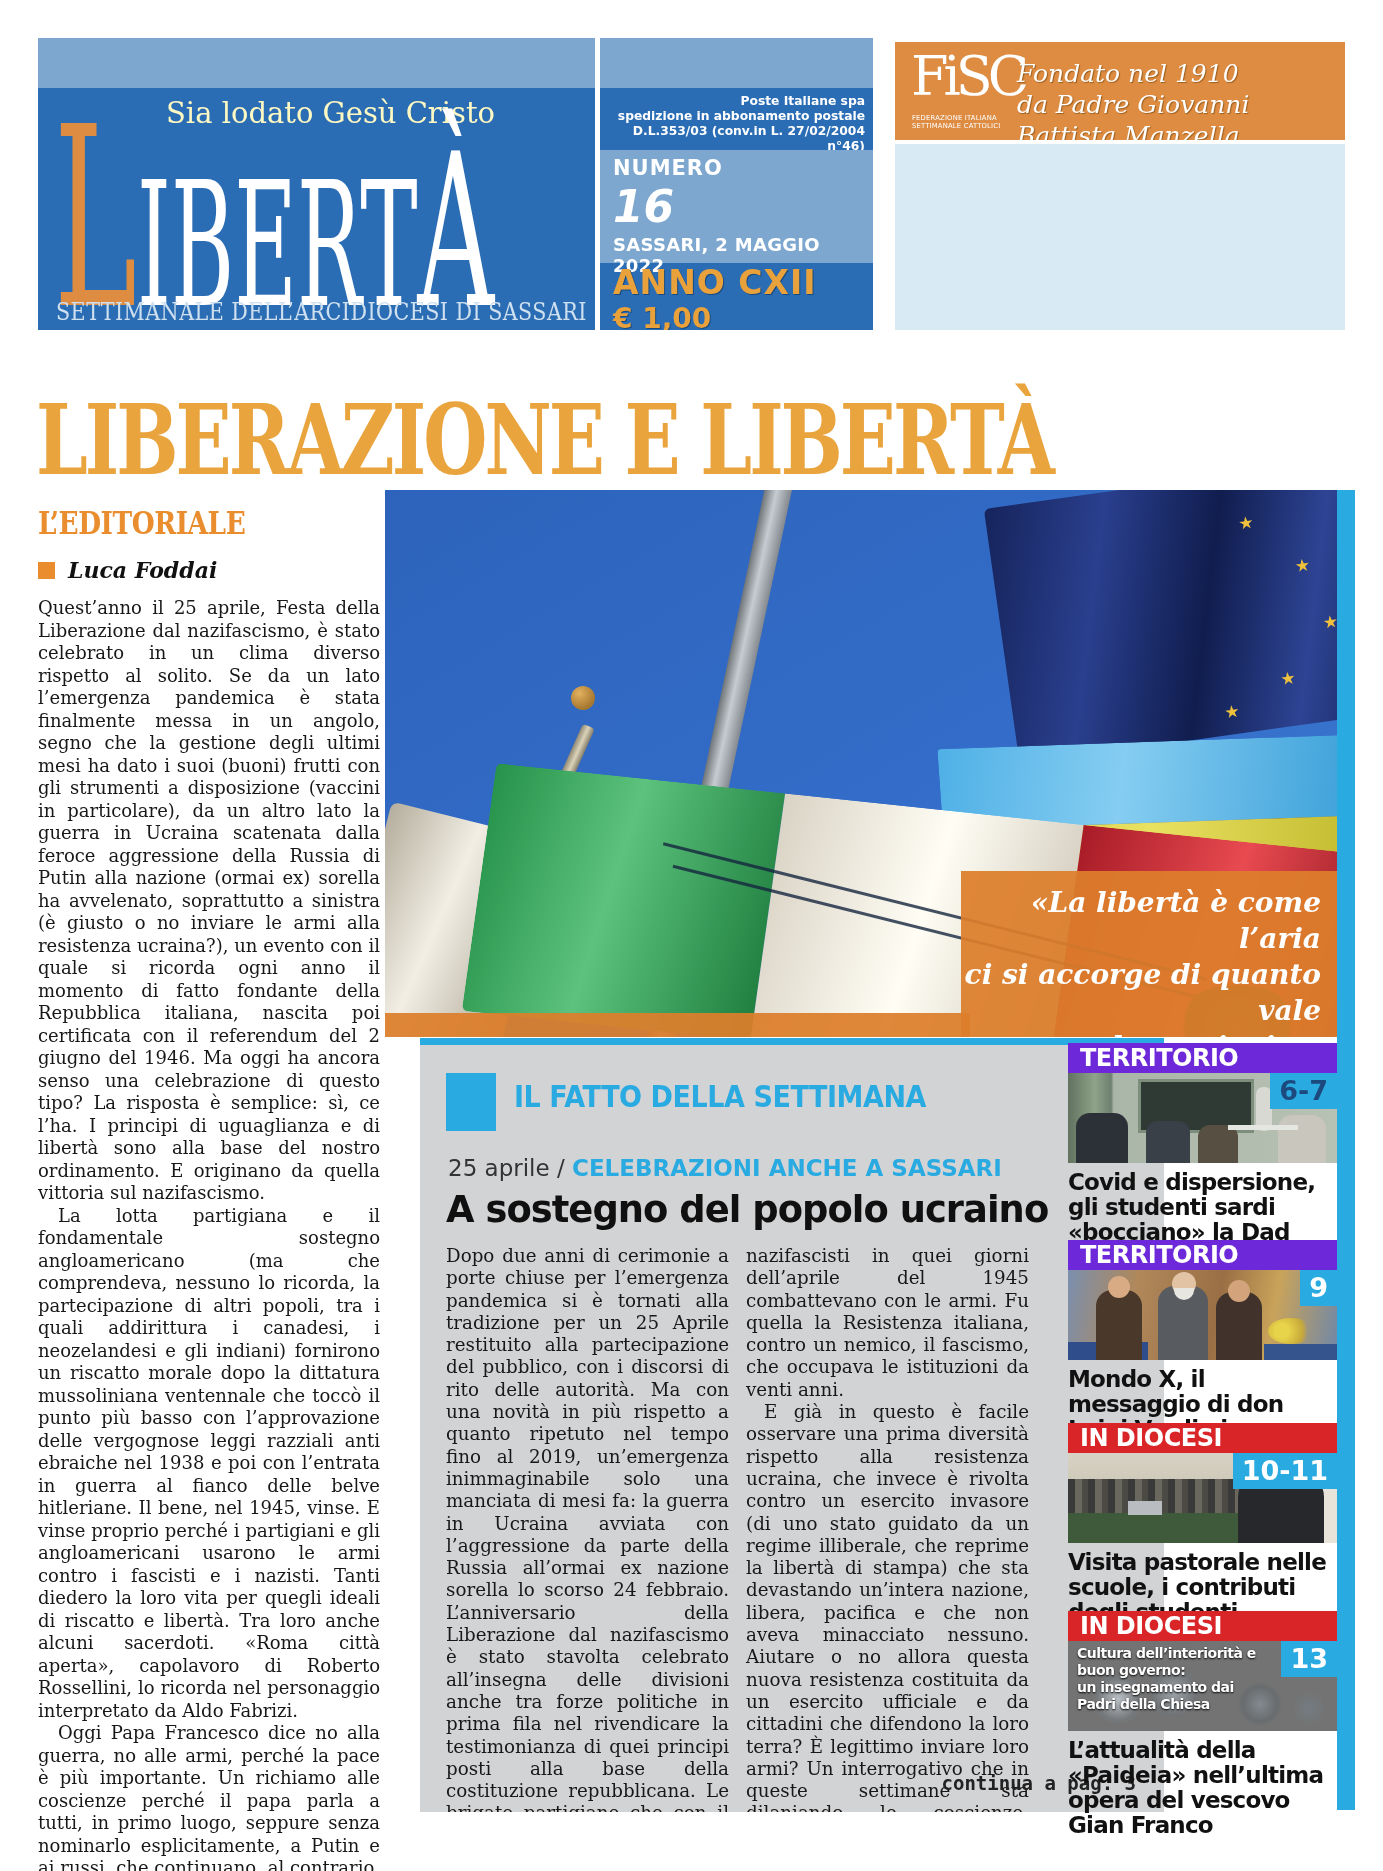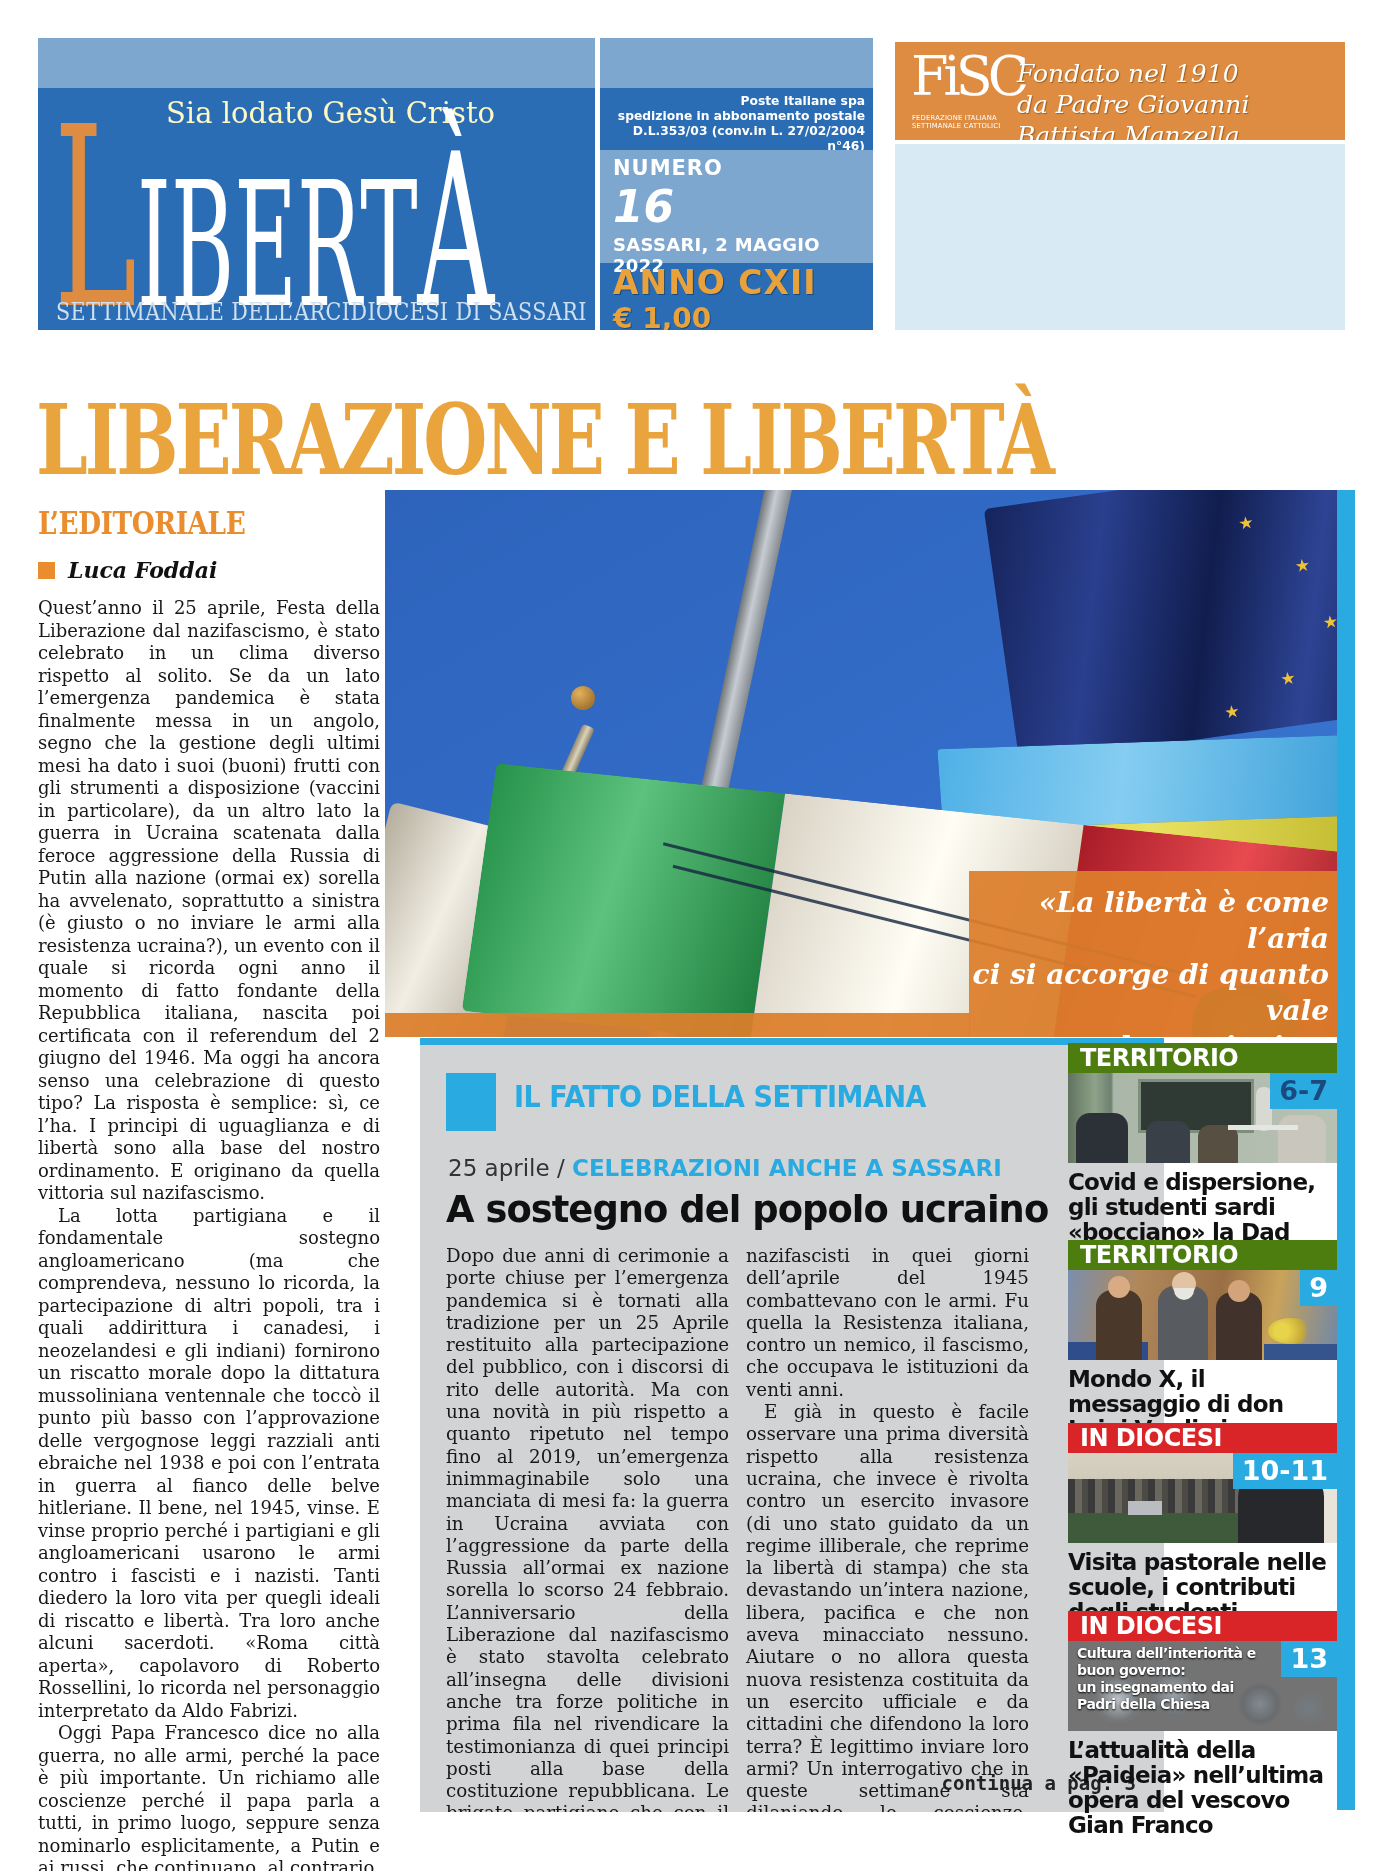--- a/index.html
+++ b/index.html
@@ -113,21 +113,21 @@
   .f-col p{font-size:18.3px;line-height:22.3px;text-align:justify;margin:0;color:#181818;}
   .f-col p + p{text-indent:18px;}
   .continua{position:absolute;right:28px;bottom:18px;font-family:"DejaVu Sans Mono",monospace;
             font-weight:bold;font-size:19px;color:#222;}
 
   
   .sidebar{left:1068px;top:1043px;width:269px;height:762px;}
   .sb-item{position:absolute;left:0;width:269px;}
   .sb-head{height:30px;line-height:30px;color:#fff;font-family:"DejaVu Sans",sans-serif;
            font-weight:800;font-size:24px;padding-left:12px;letter-spacing:-.5px;box-sizing:border-box;}
-  .green{background:#4d7c0f;} .red{background:#d92528;}
+  .green{background:#6d28d9;} .red{background:#d92528;}
   .sb-img{position:relative;height:90px;overflow:hidden;background:#888;}
   .sb-badge{position:absolute;right:0;top:0;background:#29abe2;color:#fff;
             font-family:"DejaVu Sans",sans-serif;font-weight:800;font-size:27px;line-height:36px;
             padding:0 9px;z-index:5;}
   .navy{color:#1c4a7e;}
   .sb-title{font-family:"DejaVu Sans",sans-serif;font-weight:bold;font-size:23px;line-height:25px;
             color:#111;padding-top:7px;letter-spacing:-.8px;}
   .shape{position:absolute;}
 
   
@@ -227,21 +227,21 @@
       <div class="bullet"></div>
       <span class="author">Luca Foddai</span>
     </div>
     <div class="ed-body">
       <p>Quest’anno il 25 aprile, Festa della Liberazione dal nazifascismo, è stato celebrato in un clima diverso rispetto al solito. Se da un lato l’emergenza pandemica è stata finalmente messa in un angolo, segno che la gestione degli ultimi mesi ha dato i suoi (buoni) frutti con gli strumenti a disposizione (vaccini in particolare), da un altro lato la guerra in Ucraina scatenata dalla feroce aggressione della Russia di Putin alla nazione (ormai ex) sorella ha avvelenato, soprattutto a sinistra (è giusto o no inviare le armi alla resistenza ucraina?), un evento con il quale si ricorda ogni anno il momento di fatto fondante della Repubblica italiana, nascita poi certificata con il referendum del 2 giugno del 1946. Ma oggi ha ancora senso una celebrazione di questo tipo? La risposta è semplice: sì, ce l’ha. I principi di uguaglianza e di libertà sono alla base del nostro ordinamento. E originano da quella vittoria sul nazifascismo.</p>
       <p>La lotta partigiana e il fondamentale sostegno angloamericano (ma che comprendeva, nessuno lo ricorda, la partecipazione di altri popoli, tra i quali addirittura i canadesi, i neozelandesi e gli indiani) fornirono un riscatto morale dopo la dittatura mussoliniana ventennale che toccò il punto più basso con l’approvazione delle vergognose leggi razziali anti ebraiche nel 1938 e poi con l’entrata in guerra al fianco delle belve hitleriane. Il bene, nel 1945, vinse. E vinse proprio perché i partigiani e gli angloamericani usarono le armi contro i fascisti e i nazisti. Tanti diedero la loro vita per quegli ideali di riscatto e libertà. Tra loro anche alcuni sacerdoti. «Roma città aperta», capolavoro di Roberto Rossellini, lo ricorda nel personaggio interpretato da Aldo Fabrizi.</p>
       <p>Oggi Papa Francesco dice no alla guerra, no alle armi, perché la pace è più importante. Un richiamo alle coscienze perché il papa parla a tutti, in primo luogo, seppure senza nominarlo esplicitamente, a Putin e ai russi, che continuano, al contrario, a bombardare e uccidere in casa d’altri. Non dimentichiamolo.</p>
     </div>
   </section>
 
-  <figure class="abs photo" style="margin:0;padding-left:8px;">
+  <figure class="abs photo" style="margin:0;">
     <div class="br" style="right:-30px;top:280px;width:340px;height:14px;transform:rotate(24deg);"></div>
     <div class="br" style="right:60px;top:60px;width:220px;height:5px;transform:rotate(-30deg);"></div>
     <div class="br" style="right:10px;top:140px;width:260px;height:4px;transform:rotate(40deg);"></div>
     <div class="br" style="right:140px;top:220px;width:180px;height:4px;transform:rotate(70deg);"></div>
     <div class="br" style="right:40px;top:360px;width:240px;height:7px;transform:rotate(12deg);"></div>
     <div class="br" style="right:210px;top:330px;width:150px;height:4px;transform:rotate(55deg);"></div>
     <div class="pole-left"></div>
     <div class="ball"></div>
     <div class="flag-white"></div>
     <div class="flag-eu">

